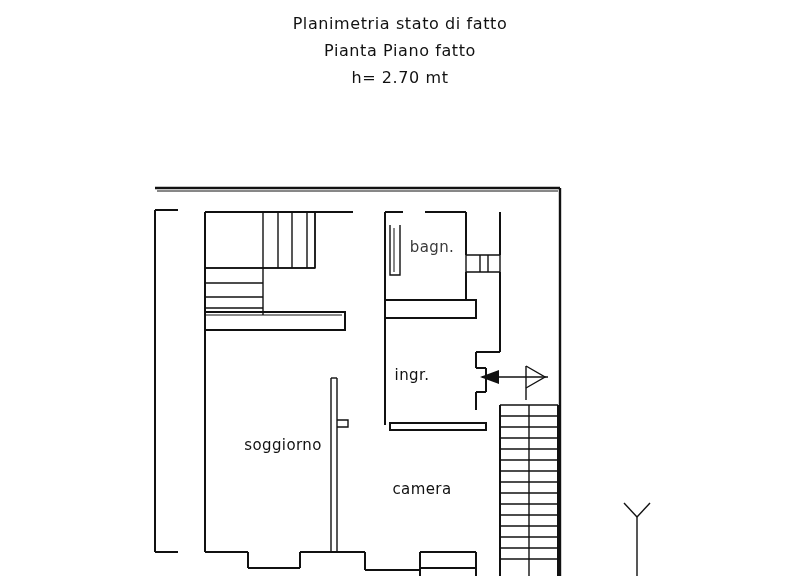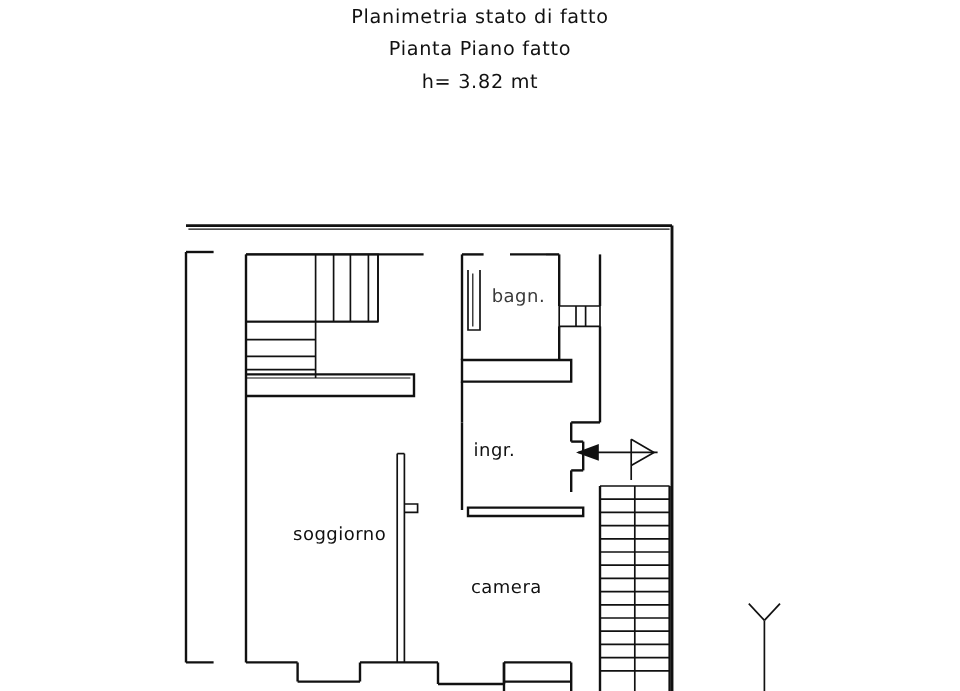--- a/index.html
+++ b/index.html
@@ -15,21 +15,21 @@
     color: #1a1a1a;
   }
   #page {
     position: relative;
     width: 800px;
     height: 576px;
     background: #ffffff;
   }
   .title-block {
     position: absolute;
-    top: 0;
+    top: 10px;
     left: 0;
     width: 800px;
     text-align: center;
     user-select: none;
   }
   .title-line {
     display: block;
     font-family: "DejaVu Sans", sans-serif;
     font-size: 16px;
     line-height: 27px;
@@ -59,21 +59,21 @@
   .solid-fill { fill: #111111; stroke: none; }
 </style>
 </head>
 <body>
 
 <div id="page">
 
   <div class="title-block">
     <span class="title-line l1">Planimetria stato di fatto</span>
     <span class="title-line l2">Pianta Piano fatto</span>
-    <span class="title-line l3">h= 3.82 mt</span>
+    <span class="title-line l3">h= 2.70 mt</span>
   </div>
 
   <svg id="plan-svg" width="800" height="576" viewBox="0 0 800 576">
 
     <g>
 
       <path class="wall w-out" d="M155,188 L560,188"></path>
       <path class="wall w-hair" d="M157,191 L558,191"></path>
 
       <path class="wall w-out" d="M560,188 L560,576"></path>

